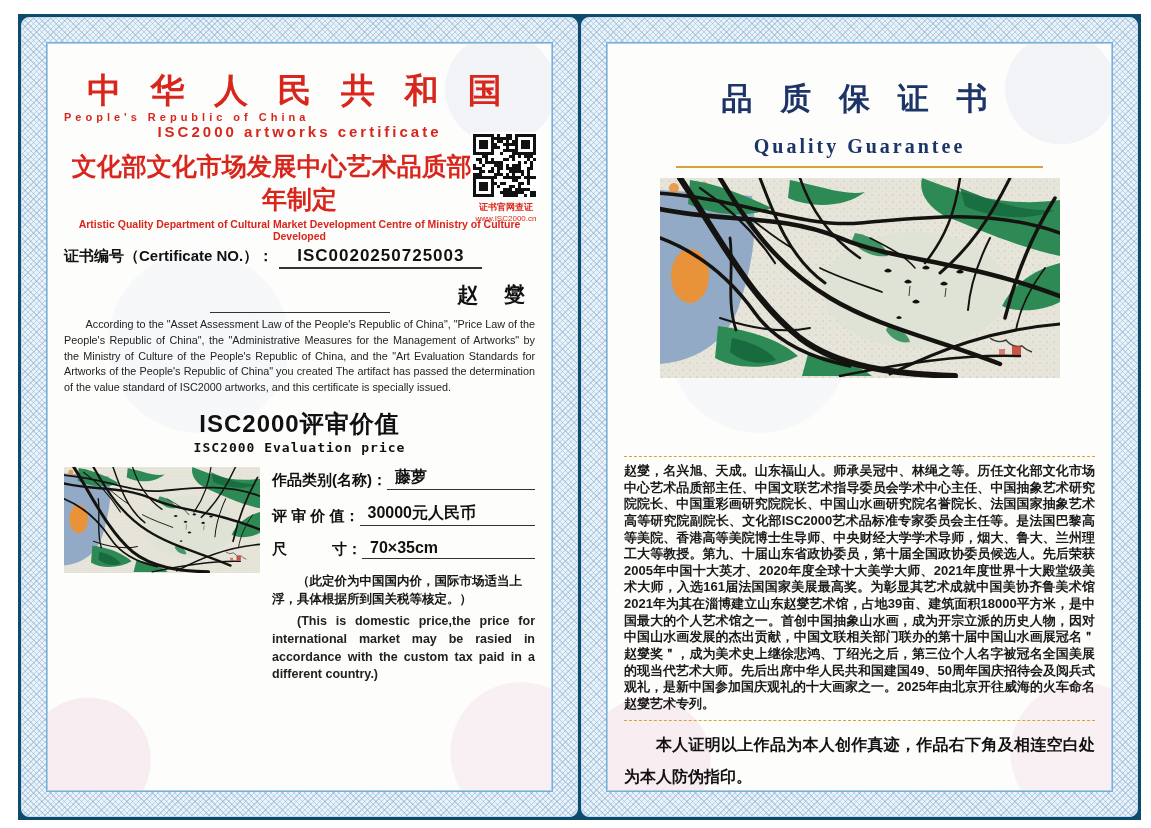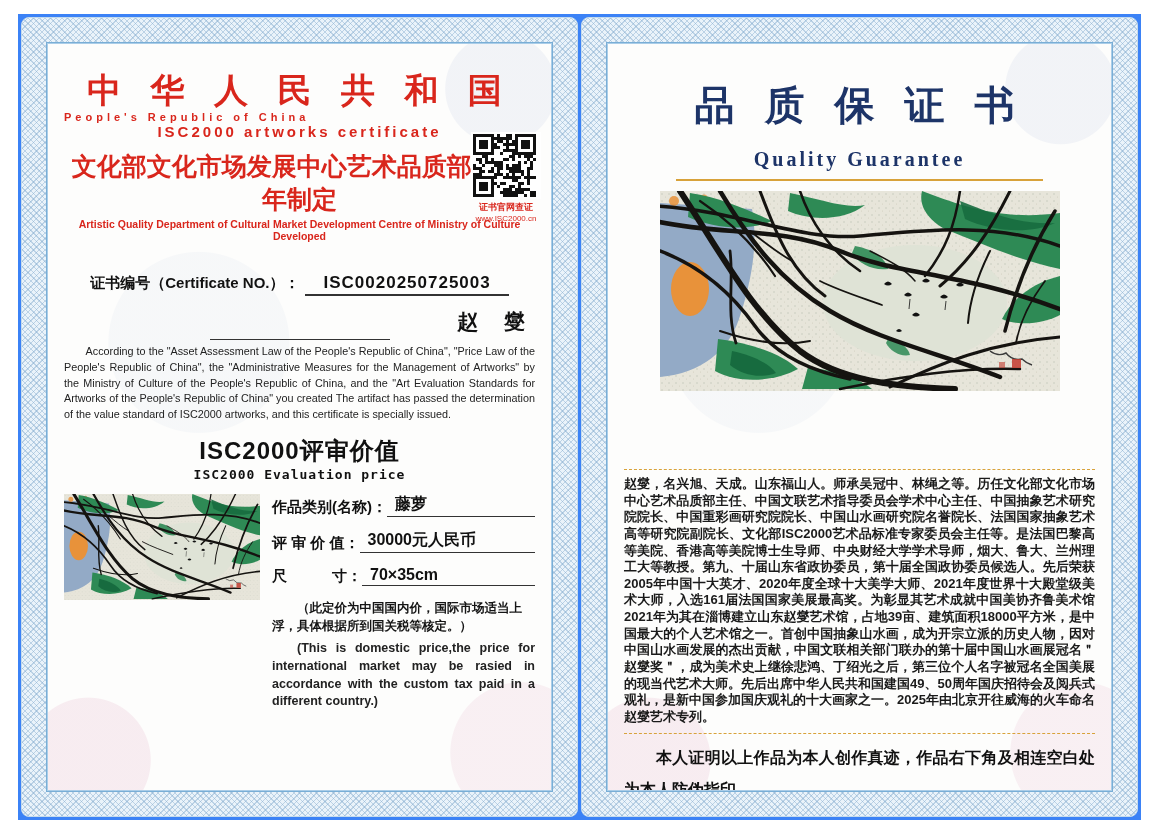--- a/index.html
+++ b/index.html
@@ -1,20 +1,20 @@
 <!DOCTYPE html>
 <html lang="zh"><head>
 <meta charset="utf-8">
 <style>
   html,body{margin:0;padding:0;background:#ffffff;}
   body{font-family:"Liberation Sans",sans-serif;-webkit-font-smoothing:antialiased;}
   #stage{position:relative;width:1151px;height:828px;background:#fff;overflow:hidden;}
 
   
-  .page{position:absolute;top:14px;height:800px;width:557px;background:#3b82f6;padding:3px;}
+  .page{position:absolute;top:14px;height:800px;width:557px;background:#0c4a6e;padding:3px;}
   .page-left{left:18px;}
   .page-right{left:578px;}
   .lace{position:relative;width:100%;height:100%;box-sizing:border-box;
     border:1px solid #c3daec;border-radius:8px;padding:24px;
     background:
       repeating-linear-gradient(45deg, rgba(130,170,205,.45) 0 1px, transparent 1px 4px),
       repeating-linear-gradient(-45deg, rgba(130,170,205,.45) 0 1px, transparent 1px 4px),
       #eaf3fa;}
   .frame{position:relative;width:100%;height:100%;box-sizing:border-box;
     border:1px solid #79aed6;background:#fdfdfc;}
@@ -33,21 +33,21 @@
   .lp-title2{text-align:center;font-size:33px;font-weight:bold;letter-spacing:2px;line-height:1.15;}
   .lp-en1{text-align:left;font-size:11px;font-weight:bold;letter-spacing:4px;margin-top:2px;}
   .lp-en2{text-align:center;font-size:15px;font-weight:bold;letter-spacing:3px;}
   .qr-wrap{position:absolute;top:88px;right:10px;width:70px;text-align:center;}
   .qr-grid{display:grid;grid-template-columns:repeat(21,3px);grid-auto-rows:3px;background:#fff;padding:2px;margin:0 auto;}
   .qm{background:#fff;} .qm.on{background:#111;}
   .qr-cap1{font-size:9px;font-weight:bold;color:#d9261c;margin-top:2px;}
   .qr-cap2{font-size:8px;color:#d9261c;}
   .lp-dept{margin-top:10px;text-align:center;font-size:25px;font-weight:bold;letter-spacing:0px;}
   .lp-dept-en{text-align:center;font-size:10.5px;font-weight:bold;margin-top:2px;}
-  .certno-row{margin-top:31px;text-align:center;font-size:15px;color:#111;}
+  .certno-row{margin-top:4px;text-align:left;font-size:15px;color:#111;}
   .certno-label{font-weight:bold;}
   .certno-val{display:inline-block;font-size:17px;font-weight:bold;letter-spacing:1px;
     border-bottom:2px solid #333;padding:0 18px 1px 18px;margin-left:6px;}
   .artist-name{margin-top:12px;text-align:right;font-size:21px;font-weight:bold;letter-spacing:10px;color:#111;}
   .artist-rule{width:180px;border-bottom:1.5px solid #333;margin:3px auto 0 auto;}
   .para-cn{margin-top:8px;font-size:14.5px;font-weight:bold;color:#151515;line-height:1.32;text-align:justify;text-indent:2em;}
   .para-en{margin-top:4px;font-size:10.8px;color:#222;line-height:1.45;text-align:justify;text-indent:2em;}
   .eval-title{margin-top:12px;text-align:center;font-size:24px;font-weight:bold;color:#111;letter-spacing:1px;}
   .eval-sub{text-align:center;font-family:"DejaVu Sans Mono",monospace;font-size:13px;font-weight:bold;color:#111;letter-spacing:1px;}
   .work-row{display:flex;margin-top:12px;}
@@ -55,21 +55,21 @@
   .work-art svg{display:block;width:196px;height:106px;}
   .work-fields{flex:1;margin-left:12px;}
   .field-row{display:flex;align-items:flex-end;margin-bottom:13px;font-size:15px;color:#111;}
   .field-label{font-weight:bold;white-space:pre;}
   .field-line{flex:1;border-bottom:1.5px solid #333;padding:0 0 1px 8px;font-size:16px;font-weight:bold;}
   .note-cn{font-size:12.5px;font-weight:bold;color:#151515;line-height:1.5;text-indent:2em;margin-top:2px;}
   .note-en{font-size:12.5px;font-weight:bold;color:#222;line-height:1.42;text-indent:2em;text-align:justify;margin-top:4px;}
 
   
   .rp-title{margin-top:22px;text-align:center;font-family:"Liberation Serif",serif;
-    font-size:40px;font-weight:bold;color:#1d3468;letter-spacing:10px;}
+    font-size:31px;font-weight:bold;color:#1d3468;letter-spacing:10px;}
   .rp-title-en{text-align:center;font-family:"Liberation Serif",serif;
     font-size:20px;font-weight:bold;color:#1d3468;letter-spacing:3px;margin-top:15px;}
   .gold-rule{width:78%;margin:8px auto 0 auto;border-bottom:2px solid #d8a23a;}
   .rp-art{width:400px;height:200px;margin:10px auto 0 auto;}
   .rp-art svg{display:block;width:400px;height:200px;}
   .gold-dash{border-bottom:1px dashed #d8a23a;margin-top:8px;}
   .gold-dash.first{margin-top:78px;}
   .bio{margin-top:6px;font-size:13px;font-weight:bold;color:#1a1a1a;line-height:1.28;text-align:justify;}
   .statement{margin-top:8px;font-size:16px;font-weight:bold;color:#111;line-height:2.0;text-indent:2em;text-align:justify;}
 </style>

